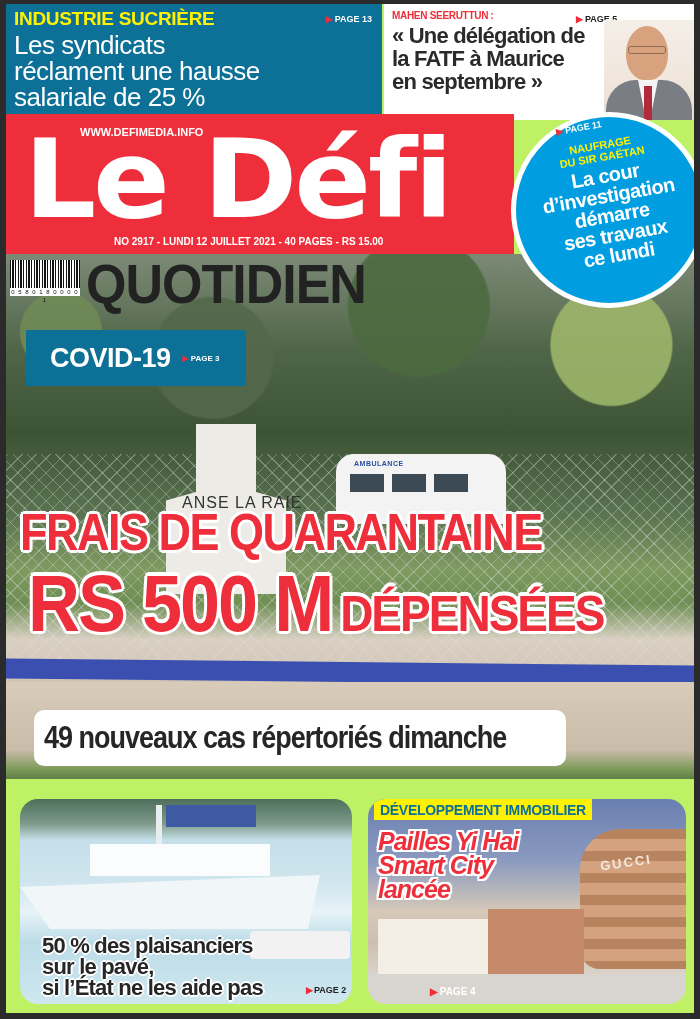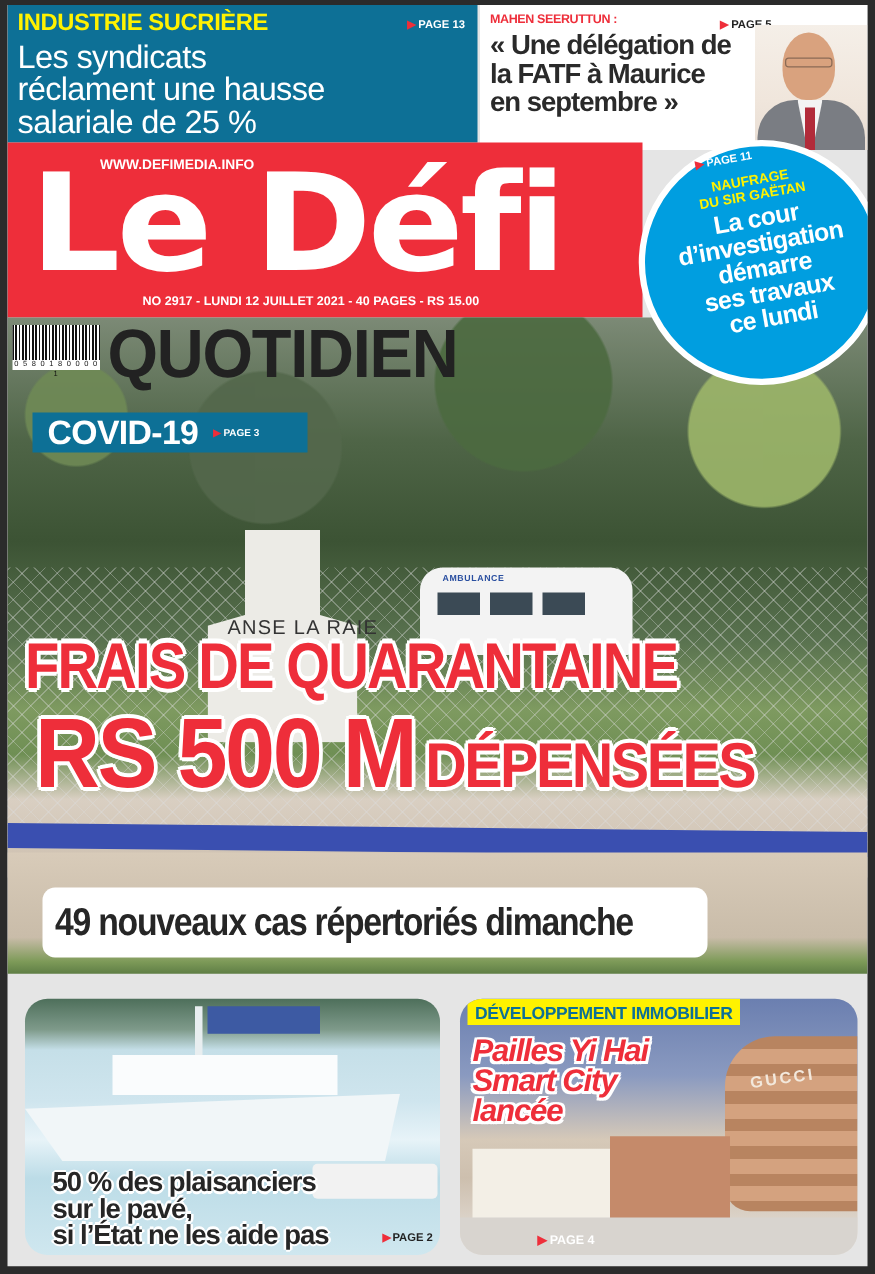--- a/index.html
+++ b/index.html
@@ -1,19 +1,19 @@
 <!DOCTYPE html>
 <html><head>
 <meta charset="utf-8">
 <style>
   * { box-sizing: border-box; margin: 0; padding: 0; }
   html, body { width: 700px; height: 1019px; overflow: hidden; background: #2b2b2b; }
   body { font-family: "Liberation Sans", sans-serif; position: relative; }
 
-  .page { position: absolute; left: 6px; top: 4px; width: 688px; height: 1009px; background: #e5e5e5; overflow: hidden; }
+  .page { position: absolute; left: 6px; top: 4px; width: 688px; height: 1009px; background: #bef264; overflow: hidden; }
 
   
   .teaser-left { position: absolute; left: 0; top: 0; width: 376px; height: 110px; background: #0d7096; padding: 4px 8px; }
   .teaser-left .kicker { color: #fff200; font-weight: 900; font-size: 19px; letter-spacing: -0.3px; line-height: 22px; }
   .teaser-left .page-ref { position: absolute; right: 10px; top: 10px; color: #fff; font-size: 9px; font-weight: 900; }
   .teaser-left .page-ref .arrow { color: #ee2e3a; margin-right: 2px; }
   .teaser-left .headline { color: #fff; font-weight: 400; font-size: 26px; line-height: 26px; letter-spacing: -0.5px; margin-top: 2px; }
 
   
   .teaser-right { position: absolute; left: 378px; top: 0; width: 310px; height: 116px; background: #fff; padding: 6px 8px; overflow: hidden; }
@@ -57,21 +57,21 @@
   .ambulance .win { position: absolute; top: 20px; width: 34px; height: 18px; background: #3b4a55; }
   .ambulance-label { position: absolute; left: 18px; top: 6px; font-size: 7px; color: #2a4fa0; font-weight: 700; letter-spacing: 0.5px; }
   .wall { position: absolute; left: 0; top: 408px; width: 688px; height: 20px; background: #3a4fb0; transform: skewY(0.6deg); }
   .ground { position: absolute; left: 0; top: 428px; width: 688px; height: 97px; background: linear-gradient(180deg, #d8cbb9 0%, #c9bca9 70%, #7d9a58 90%, #5f7e45 100%); }
 
   .quotidien { position: absolute; left: 80px; top: 250px; font-size: 52px; font-weight: 900; color: #222; letter-spacing: -1px; line-height: 60px; transform: scaleY(1.05); }
   .barcode { position: absolute; left: 4px; top: 256px; width: 70px; height: 28px; background: #fff;
     background-image: repeating-linear-gradient(90deg, #111 0 1px, #fff 1px 2px, #111 2px 4px, #fff 4px 5px, #111 5px 6px, #fff 6px 8px); }
   .barcode-num { position: absolute; left: 4px; top: 284px; width: 70px; height: 8px; background: #fff; font-size: 6px; color: #111; letter-spacing: 1px; text-align: center; line-height: 8px; }
 
-  .covid-tag { position: absolute; left: 20px; top: 326px; width: 220px; height: 32px; background: #0d7096; display: flex; align-items: center; padding-left: 12px; }
+  .covid-tag { position: absolute; left: 20px; top: 326px; width: 220px; height: 56px; background: #0d7096; display: flex; align-items: center; padding-left: 24px; }
   .covid-tag .label { color: #fff; font-weight: 900; font-size: 27px; letter-spacing: -0.5px; }
   .covid-tag .page-ref { color: #fff; font-size: 8px; font-weight: 900; margin-left: 12px; }
   .covid-tag .page-ref .arrow { color: #ee2e3a; margin-right: 2px; }
 
   .big-head-1 { position: absolute; left: 14px; top: 500px; color: #ee2e3a; font-weight: 900; font-size: 45px; letter-spacing: -1.5px; line-height: 50px;
     text-shadow: 3px 0 #fff, -3px 0 #fff, 0 3px #fff, 0 -3px #fff, 2px 2px #fff, -2px -2px #fff, 2px -2px #fff, -2px 2px #fff; transform: scaleY(1.15); transform-origin: top; white-space: nowrap; }
   .big-head-2 { position: absolute; left: 22px; top: 555px; color: #ee2e3a; font-weight: 900; letter-spacing: -2px; line-height: 80px; white-space: nowrap;
     text-shadow: 3px 0 #fff, -3px 0 #fff, 0 3px #fff, 0 -3px #fff, 2px 2px #fff, -2px -2px #fff, 2px -2px #fff, -2px 2px #fff; transform: scaleY(1.1); transform-origin: top; }
   .big-head-2 .amount { font-size: 72px; }
   .big-head-2 .word { font-size: 46px; margin-left: 8px; }

